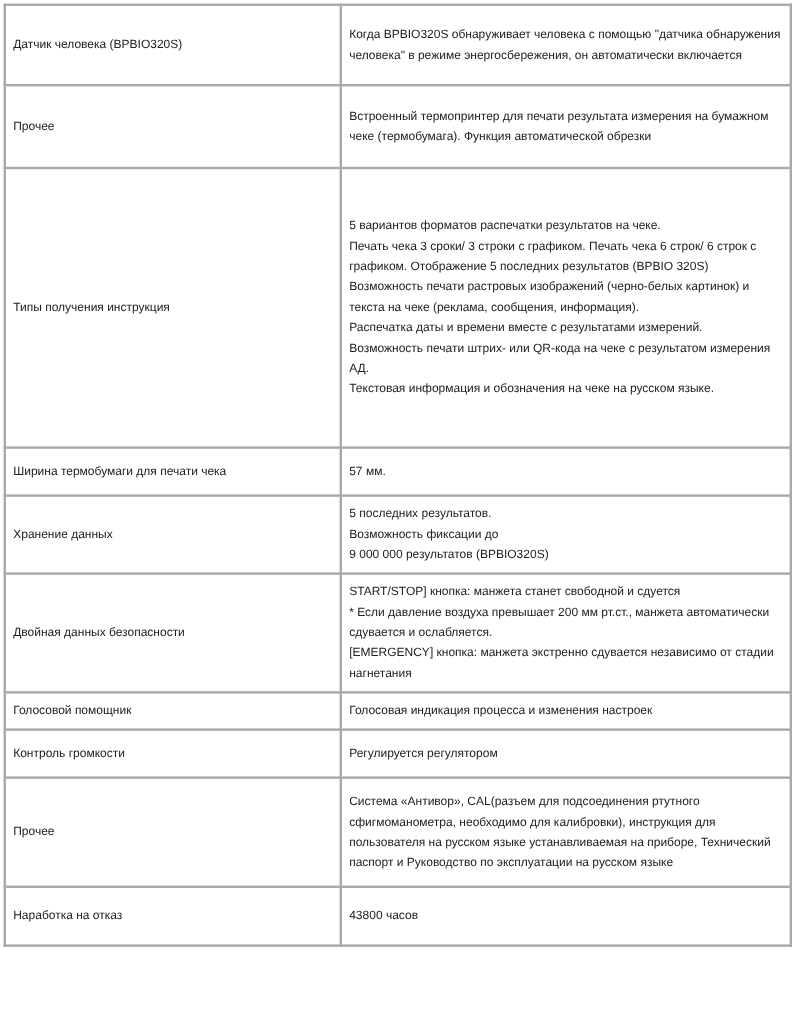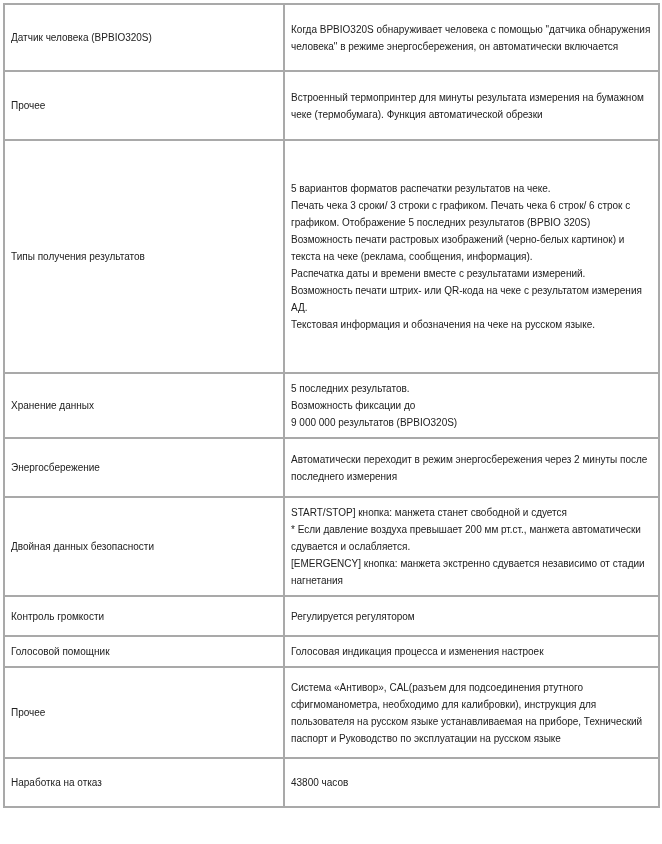--- a/index.html
+++ b/index.html
@@ -38,54 +38,54 @@
 
 <div class="page">
   <table class="spec-table">
     <tbody>
       <tr style="height:67px">
         <td class="name-cell">Датчик человека (BPBIO320S)</td>
         <td class="value-cell">Когда BPBIO320S обнаруживает человека с помощью "датчика обнаружения человека" в режиме энергосбережения, он автоматически включается</td>
       </tr>
       <tr style="height:69px">
         <td class="name-cell">Прочее</td>
-        <td class="value-cell">Встроенный термопринтер для минуты результата измерения на бумажном чеке (термобумага). Функция автоматической обрезки</td>
+        <td class="value-cell">Встроенный термопринтер для печати результата измерения на бумажном чеке (термобумага). Функция автоматической обрезки</td>
       </tr>
       <tr style="height:233px">
-        <td class="name-cell">Типы получения результатов</td>
+        <td class="name-cell">Типы получения инструкция</td>
         <td class="value-cell">5 вариантов форматов распечатки результатов на чеке.
 Печать чека 3 сроки/ 3 строки с графиком. Печать чека 6 строк/ 6 строк с графиком. Отображение 5 последних результатов (BPBIO 320S)
 Возможность печати растровых изображений (черно-белых картинок) и текста на чеке (реклама, сообщения, информация).
 Распечатка даты и времени вместе с результатами измерений.
 Возможность печати штрих- или QR-кода на чеке с результатом измерения АД.
 Текстовая информация и обозначения на чеке на русском языке.</td>
       </tr>
+      <tr style="height:40px">
+        <td class="name-cell">Ширина термобумаги для печати чека</td>
+        <td class="value-cell">57 мм.</td>
+      </tr>
       <tr style="height:62px">
         <td class="name-cell">Хранение данных</td>
         <td class="value-cell">5 последних результатов.
 Возможность фиксации до
 9 000 000 результатов (BPBIO320S)</td>
-      </tr>
-      <tr style="height:59px">
-        <td class="name-cell">Энергосбережение</td>
-        <td class="value-cell">Автоматически переходит в режим энергосбережения через 2 минуты после последнего измерения</td>
       </tr>
       <tr style="height:97px">
         <td class="name-cell">Двойная данных безопасности</td>
         <td class="value-cell">START/STOP] кнопка: манжета станет свободной и сдуется
 * Если давление воздуха превышает 200 мм рт.ст., манжета автоматически сдувается и ослабляется.
 [EMERGENCY] кнопка: манжета экстренно сдувается независимо от стадии нагнетания</td>
       </tr>
+      <tr style="height:28px">
+        <td class="name-cell">Голосовой помощник</td>
+        <td class="value-cell">Голосовая индикация процесса и изменения настроек</td>
+      </tr>
       <tr style="height:40px">
         <td class="name-cell">Контроль громкости</td>
         <td class="value-cell">Регулируется регулятором</td>
-      </tr>
-      <tr style="height:28px">
-        <td class="name-cell">Голосовой помощник</td>
-        <td class="value-cell">Голосовая индикация процесса и изменения настроек</td>
       </tr>
       <tr style="height:91px">
         <td class="name-cell">Прочее</td>
         <td class="value-cell">Система «Антивор», CAL(разъем для подсоединения ртутного сфигмоманометра, необходимо для калибровки), инструкция для пользователя на русском языке устанавливаемая на приборе, Технический паспорт и Руководство по эксплуатации на русском языке</td>
       </tr>
       <tr style="height:49px">
         <td class="name-cell">Наработка на отказ</td>
         <td class="value-cell">43800 часов</td>
       </tr>
     </tbody>

